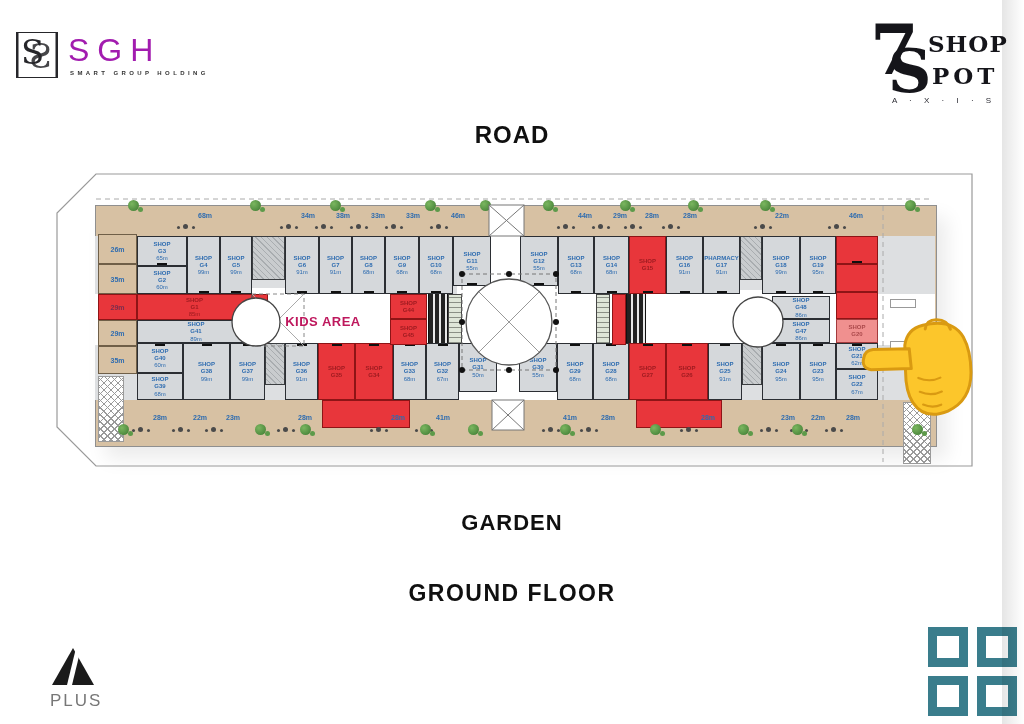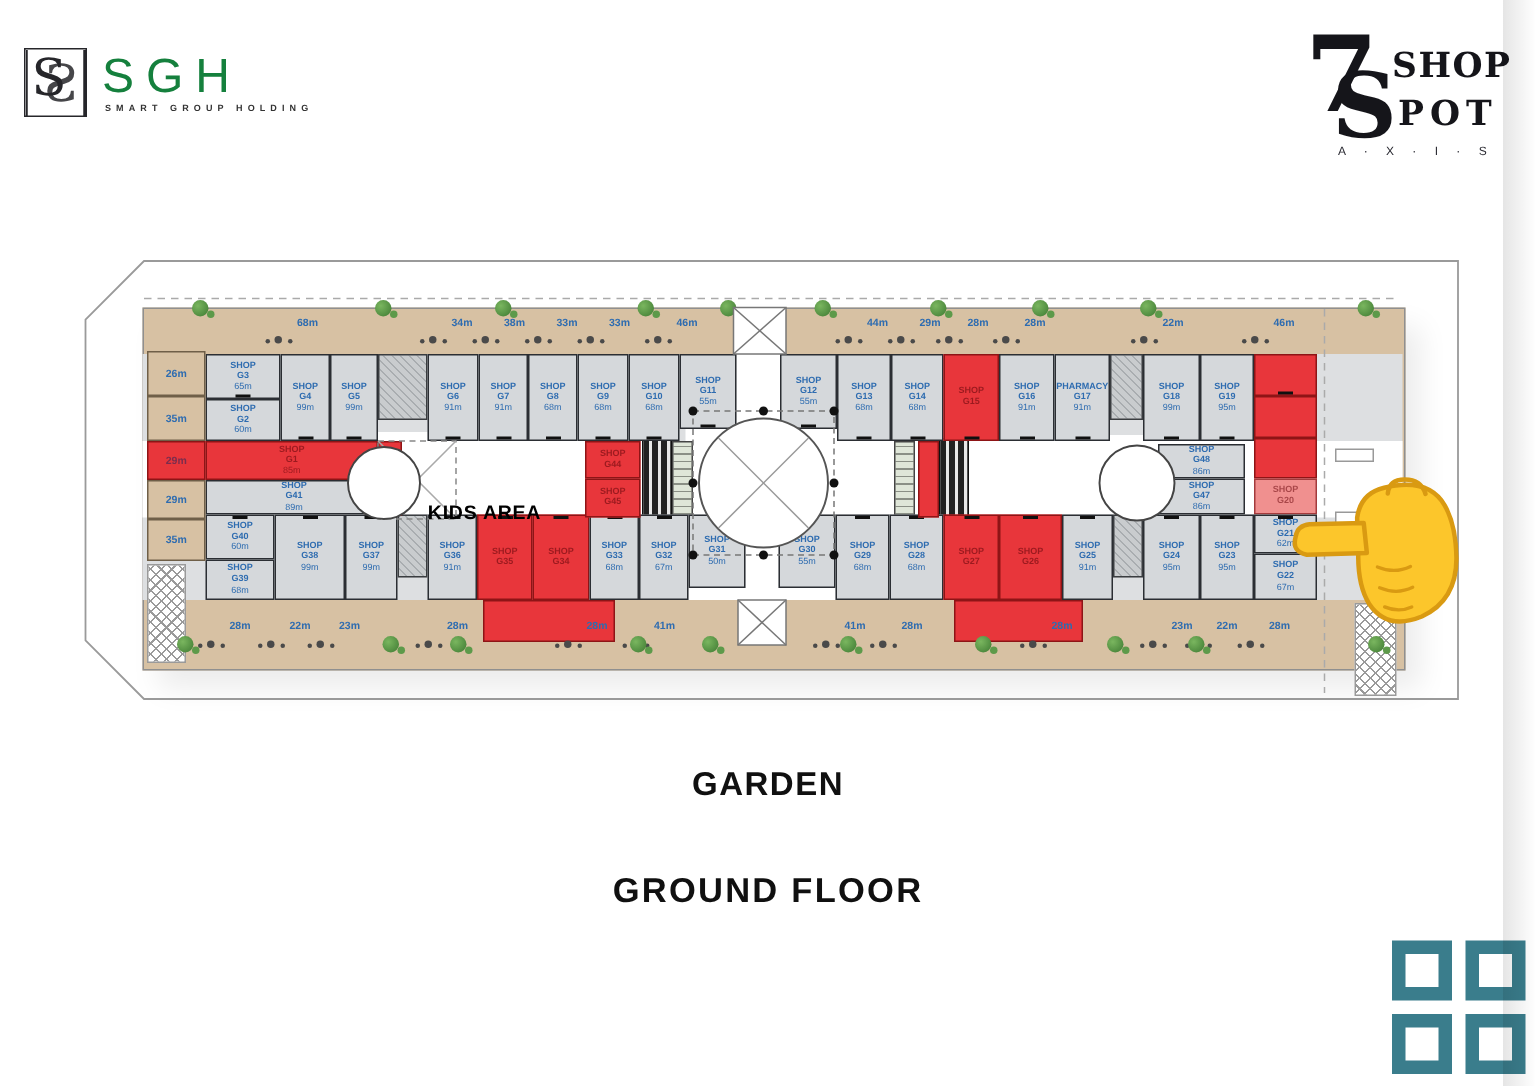--- a/index.html
+++ b/index.html
@@ -14,21 +14,21 @@
   #garden{top:510px;font-size:22px;}
   #gfloor{top:580px;font-size:23px;letter-spacing:1.5px;}
 
   
   #sgh{left:16px;top:30px;width:200px;height:60px;}
   #sgh .mono{position:absolute;left:0;top:2px;width:40px;height:44px;border:1.5px solid #26262a;
              box-shadow:inset 4px 0 0 -2.5px #26262a, inset -4px 0 0 -2.5px #26262a;}
   #sgh .mono span{position:absolute;font-family:"DejaVu Serif", serif;color:#26262a;font-size:34px;line-height:1;}
   #sgh .mono .s1{left:4px;top:2px;}
   #sgh .mono .s2{left:12px;top:6px;opacity:.85;transform:scale(-1,1);}
-  #sgh .word{position:absolute;left:52px;top:2px;font-size:32px;font-weight:300;letter-spacing:8px;color:#15803d;}
+  #sgh .word{position:absolute;left:52px;top:2px;font-size:32px;font-weight:300;letter-spacing:8px;color:#a21caf;}
   #sgh .tag{position:absolute;left:54px;top:40px;font-size:6px;letter-spacing:3.4px;color:#333;font-weight:bold;}
 
   
   #sspot{left:862px;top:14px;width:150px;height:92px;color:#15151a;}
   #sspot .n7{position:absolute;left:8px;top:-6px;font-family:"DejaVu Serif", serif;font-size:70px;font-weight:bold;}
   #sspot .sS{position:absolute;left:26px;top:22px;font-family:"DejaVu Serif", serif;font-size:60px;font-weight:bold;}
   #sspot .w1{position:absolute;left:66px;top:16px;font-family:"DejaVu Serif", serif;font-size:23px;font-weight:bold;letter-spacing:1px;}
   #sspot .w2{position:absolute;left:70px;top:48px;font-family:"DejaVu Serif", serif;font-size:23px;font-weight:bold;letter-spacing:4px;}
   #sspot .tag{position:absolute;left:30px;top:82px;font-size:8px;letter-spacing:5px;color:#2b2b33;}
 
@@ -68,34 +68,35 @@
   .scell{position:absolute;left:98px;width:39px;background:#d7c1a3;border:1px solid #6f5f48;box-sizing:border-box;
          display:flex;align-items:center;justify-content:center;font-size:7px;font-weight:bold;color:#2e6cb0;}
   .scell.redcell{background:#e8363b;color:rgba(50,40,90,.6);border-color:#8e1416;}
   .plant{position:absolute;width:11px;height:11px;border-radius:50%;
          background:radial-gradient(circle at 35% 35%,#7ab65f,#4e8a3e 72%);
          box-shadow:7px 4px 0 -3px #5d9a4a;}
   .furn{position:absolute;width:5px;height:5px;border-radius:50%;background:#4a4a4a;
         box-shadow:8px 1px 0 -1px #4a4a4a,-7px 1px 0 -1px #4a4a4a;}
 
   #kids{left:268px;top:314px;width:110px;text-align:center;font-size:13px;font-weight:bold;
-        color:#000000;letter-spacing:.5px;margin-top:20px;}
+        color:#be185d;letter-spacing:.5px;}
 
   #hand{left:860px;top:320px;transform:rotate(-6deg);}
 
   #plan-svg{left:0;top:0;pointer-events:none;}
 
   .edge-shadow{left:1002px;top:0;width:22px;height:724px;
       background:linear-gradient(to right,rgba(0,0,0,0.10),rgba(0,0,0,0));}
 </style>
 </head>
 <body>
 
 <div id="page">
 
+  <div id="road" class="bigword">ROAD</div>
   <div id="gfloor" class="bigword">GROUND FLOOR</div>
   <div id="garden" class="bigword">GARDEN</div>
 
   <div id="sgh" class="abs">
     <div class="mono">
       <span class="s1">S</span>
       <span class="s2">S</span>
     </div>
     <div class="word">SGH</div>
     <div class="tag">SMART GROUP HOLDING</div>
@@ -520,20 +521,27 @@
         <path d="M70 10 Q72 1 82 2 Q93 3 95 13" fill="none"></path>
       </g>
       <g fill="none" stroke="#d99a12" stroke-width="2.2" stroke-linecap="round">
         <path d="M58 58 q11 6 22 2"></path>
         <path d="M58 72 q11 6 22 2"></path>
         <path d="M60 85 q9 5 18 2"></path>
       </g>
     </svg>
   </div>
 
+  <div id="aplus" class="abs">
+    <svg width="50" height="44" viewBox="0 0 50 44">
+      <polygon points="4,40 25,3 46,40" fill="#1b1b1b"></polygon>
+      <polygon points="28,3 33,3 24,40 19,40" fill="#ffffff"></polygon>
+    </svg>
+    <div class="word">PLUS</div>
+  </div>
 
   <div id="tealgrid" class="abs">
     <i></i>
     <i></i>
     <i></i>
     <i></i>
   </div>
 
   <div class="abs edge-shadow"></div>
 </div>

